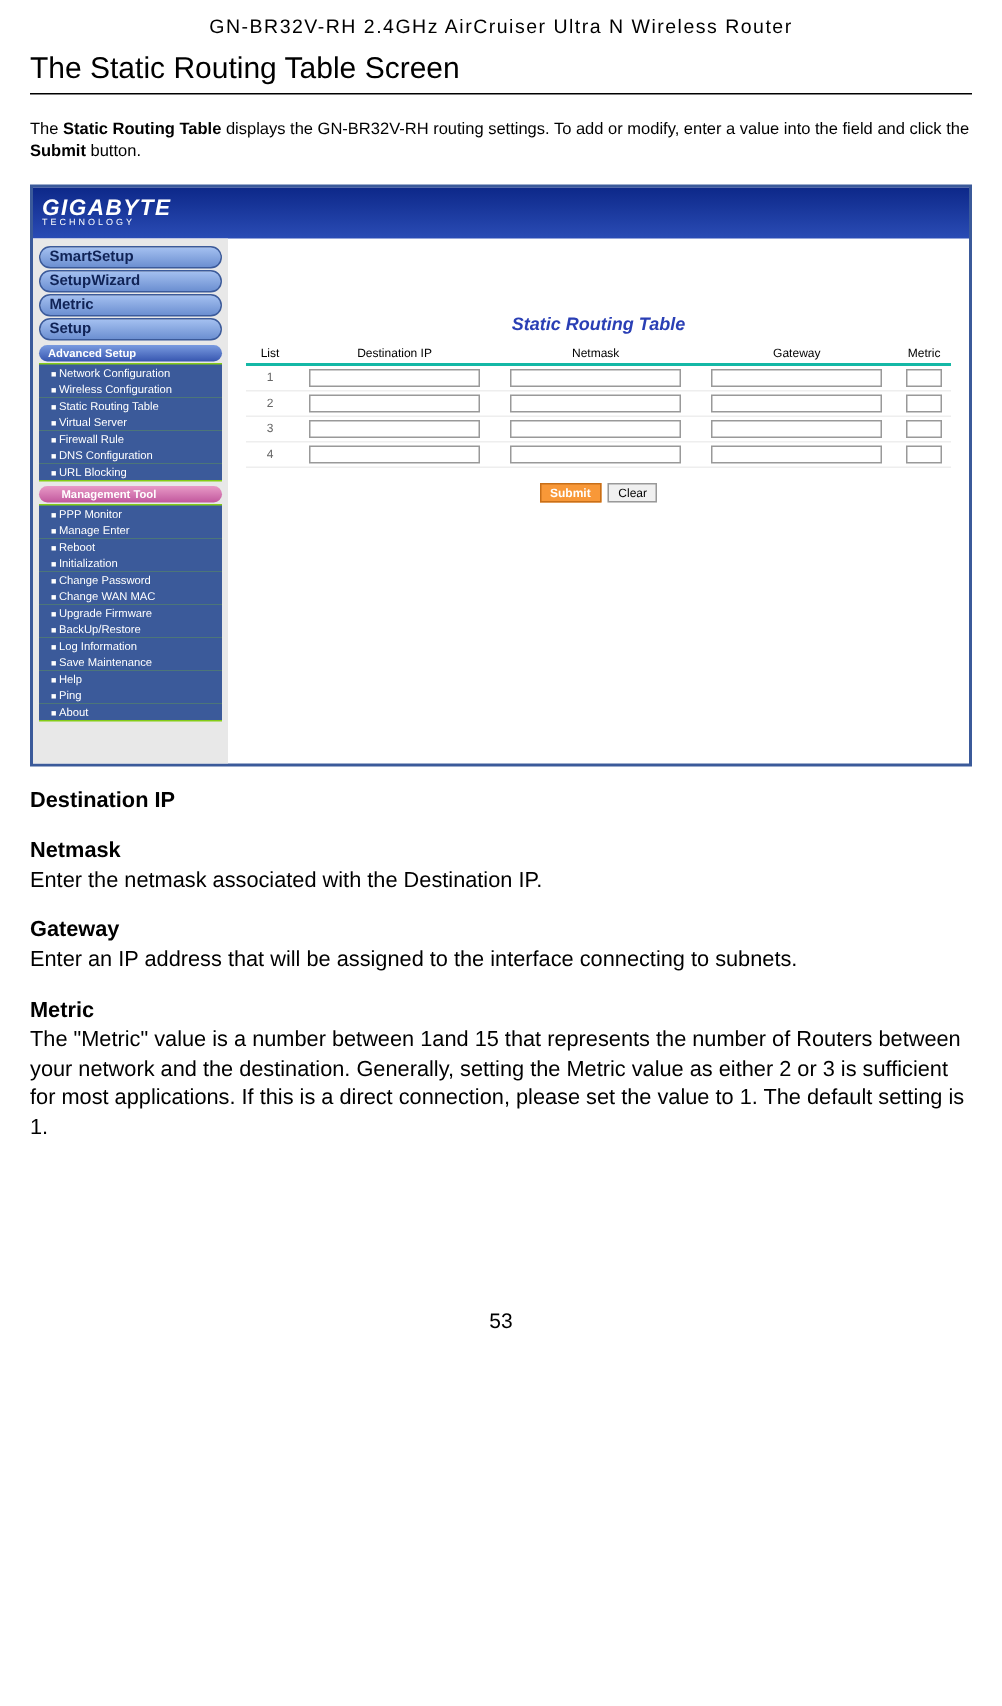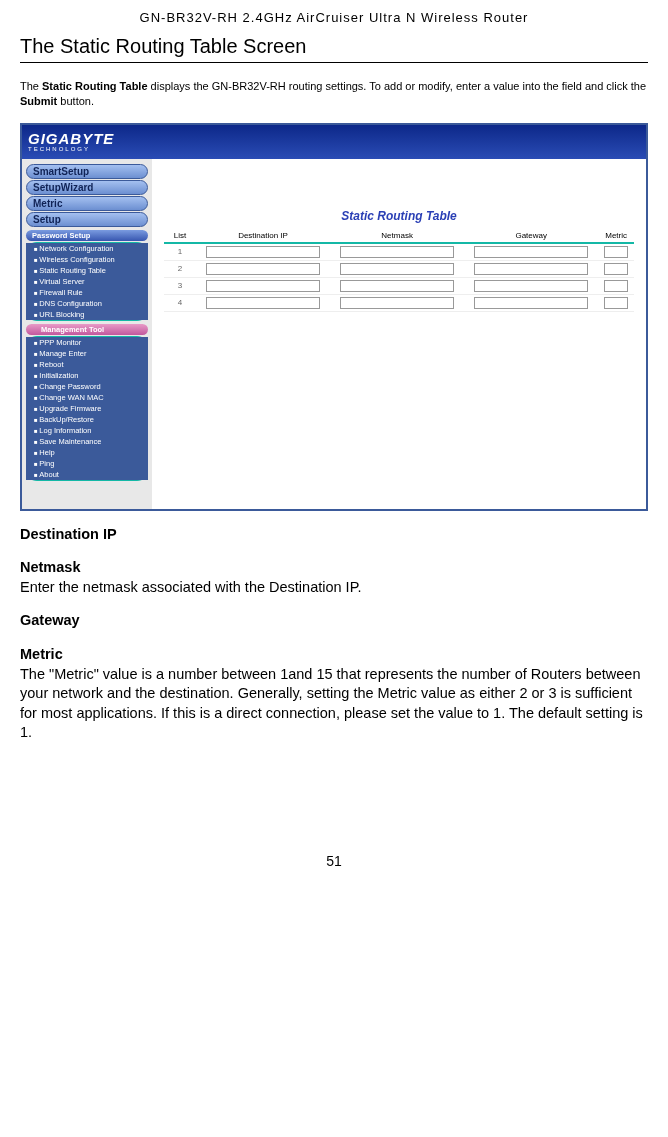--- a/index.html
+++ b/index.html
@@ -116,24 +116,23 @@
       background: #3b5a9a;
       margin: 0;
       padding: 1px 4px 1px 8px;
       font-size: 7.5px;
     }
     .nav-item::before {
       content: "■ ";
       font-size: 6px;
     }
     .nav-items-block {
-      background: #14b8a6;
+      background: #84cc16;
       margin: 1px 2px;
       padding: 1px 0;
-      border-radius: 11px;
     }
     .main-panel {
       flex: 1;
       padding: 50px 12px 12px 12px;
     }
     .table-title {
       text-align: center;
       color: #2a3fb5;
       font-weight: bold;
       font-size: 12px;
@@ -219,21 +218,21 @@
     </div>
   </div>
   <div class="ss-body">
     <div class="sidebar">
       <div id="top-buttons">
           <div class="nav-btn">SmartSetup</div>
           <div class="nav-btn">SetupWizard</div>
           <div class="nav-btn">Metric</div>
           <div class="nav-btn">Setup</div>
         </div>
-      <div class="nav-section-header">Password Setup</div>
+      <div class="nav-section-header">Advanced Setup</div>
       <div class="nav-items-block" id="adv-items">
           <div class="nav-item">Network Configuration</div>
           <div class="nav-item">Wireless Configuration</div>
           <div class="nav-item">Static Routing Table</div>
           <div class="nav-item">Virtual Server</div>
           <div class="nav-item">Firewall Rule</div>
           <div class="nav-item">DNS Configuration</div>
           <div class="nav-item">URL Blocking</div>
         </div>
       <div class="nav-section-header mgmt">Management Tool</div>
@@ -289,34 +288,39 @@
             </tr>
             <tr>
               <td>4</td>
               <td><input style=""></td>
               <td><input style=""></td>
               <td><input style=""></td>
               <td class="metric-col"><input style=""></td>
             </tr>
           </tbody>
       </table>
+      <div class="btn-row">
+        <button class="btn-submit">Submit</button>
+        <button class="btn-clear">Clear</button>
+      </div>
     </div>
   </div>
 </div>
 
 <div id="definitions">
     <div class="def-block">
       <div class="def-term">Destination IP</div>
     </div>
     <div class="def-block">
       <div class="def-term">Netmask</div>
       <div>Enter the netmask associated with the Destination IP.</div>
     </div>
     <div class="def-block">
       <div class="def-term">Gateway</div>
+      <div>Enter an IP address that will be assigned to the interface connecting to subnets.</div>
     </div>
     <div class="def-block">
       <div class="def-term">Metric</div>
       <div>The "Metric" value is a number between 1and 15 that represents the number of Routers between your network and the destination. Generally, setting the Metric value as either 2 or 3 is sufficient for most applications. If this is a direct connection, please set the value to 1. The default setting is 1.</div>
     </div>
   </div>
 
-<div class="page-number">51</div>
+<div class="page-number">53</div>
 
 </body></html>

